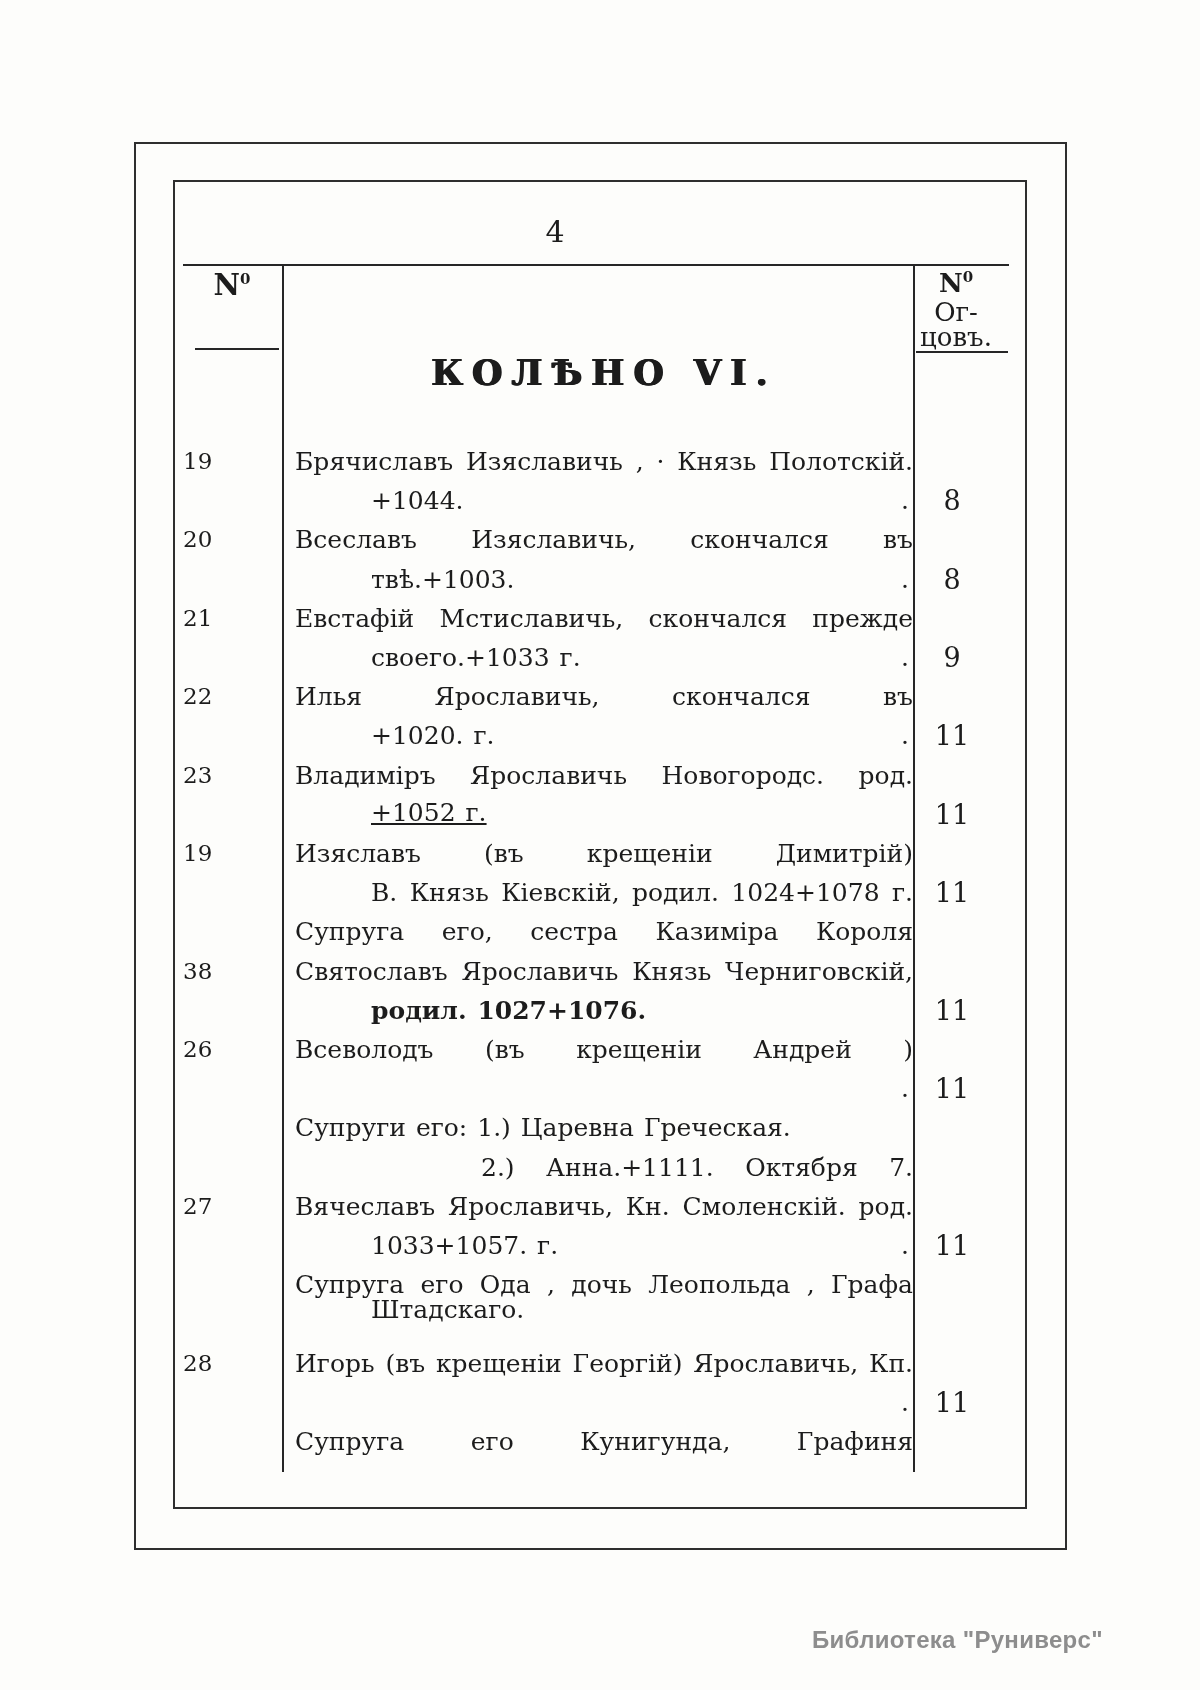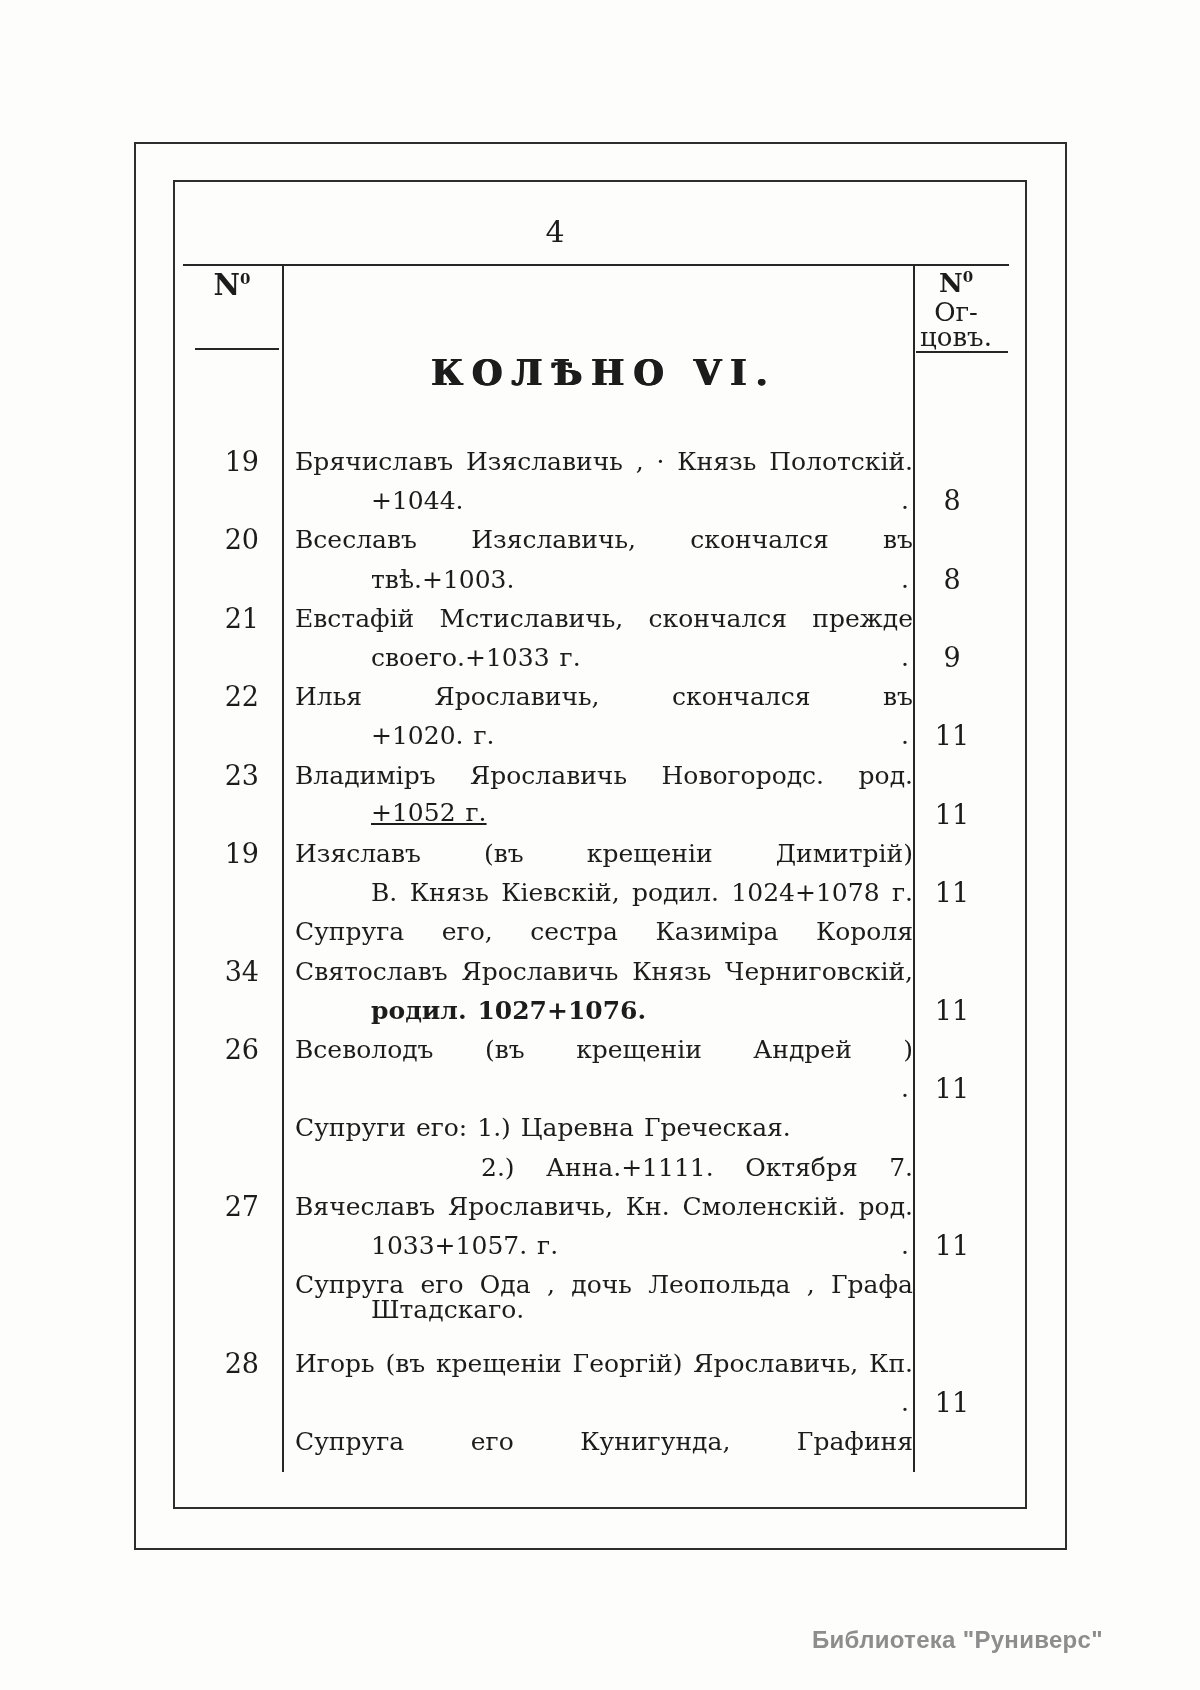--- a/index.html
+++ b/index.html
@@ -38,21 +38,21 @@
   .tline{
     position:absolute;left:295px;width:618px;height:40px;line-height:39px;
     font-size:25px;word-spacing:2px;box-sizing:border-box;white-space:nowrap;
   }
   .ind1{padding-left:76px;}
   .ind2{padding-left:186px;}
   .just{text-align:justify;text-align-last:justify;white-space:normal;overflow:hidden;}
   .tail{position:absolute;right:4px;top:0;}
   .rownum{
     position:absolute;left:183px;width:88px;height:40px;line-height:39px;
-    text-align:right;padding-right:12px;box-sizing:border-box;font-size:27px;
+    padding-right:12px;box-sizing:border-box;font-size:23px;
   }
   .father{
     position:absolute;left:906px;width:92px;height:40px;line-height:39px;
     text-align:center;font-size:27px;
   }
   
   #watermark{
     left:812px;top:1626px;font-family:"Liberation Sans",sans-serif;
     font-weight:bold;font-size:24px;color:#8d8d8d;letter-spacing:0.3px;
   }
@@ -100,21 +100,21 @@
     <div class="tline ind1" style="top: 716.4px;"><span>+1020. г.</span><span class="tail">.</span></div>
     <div class="rownum" style="top: 755.6px;">23</div>
     <div class="father" style="top: 794.8px;">11</div>
     <div class="tline ind0 just" style="top: 755.6px;"><span>Владиміръ Ярославичь Новогородс. род. 1020.</span></div>
     <div class="tline ind1" style="top: 793px; text-decoration: underline;"><span>+1052 г.</span></div>
     <div class="rownum" style="top: 834px;">19</div>
     <div class="father" style="top: 873.2px;">11</div>
     <div class="tline ind0 just" style="top: 834px;"><span>Изяславъ (въ крещеніи Димитрій) Ярославичь,</span></div>
     <div class="tline ind1 just" style="top: 873.2px;"><span>В. Князь Кіевскій, родил. 1024+1078 г.</span></div>
     <div class="tline ind0 just" style="top: 912.4px;"><span>Супруга его, сестра Казиміра Короля Польскаго.</span></div>
-    <div class="rownum" style="top: 951.6px;">34</div>
+    <div class="rownum" style="top: 951.6px;">38</div>
     <div class="father" style="top: 990.8px;">11</div>
     <div class="tline ind0 just" style="top: 951.6px;"><span>Святославъ Ярославичь Князь Черниговскій,</span></div>
     <div class="tline ind1" style="top: 990.8px; font-weight: bold;"><span>родил. 1027+1076.</span></div>
     <div class="rownum" style="top: 1030px;">26</div>
     <div class="father" style="top: 1069.2px;">11</div>
     <div class="tline ind0 just" style="top: 1030px;"><span>Всеволодъ (въ крещеніи Андрей ) Ярославичь,</span></div>
     <div class="tline ind1" style="top: 1069.2px;"><span class="tail">.</span></div>
     <div class="tline ind0" style="top: 1108.4px;"><span>Супруги его: 1.) Царевна Греческая.</span></div>
     <div class="tline ind2 just" style="top: 1147.6px;"><span>2.) Анна.+1111. Октября 7.</span></div>
     <div class="rownum" style="top: 1186.8px;">27</div>

